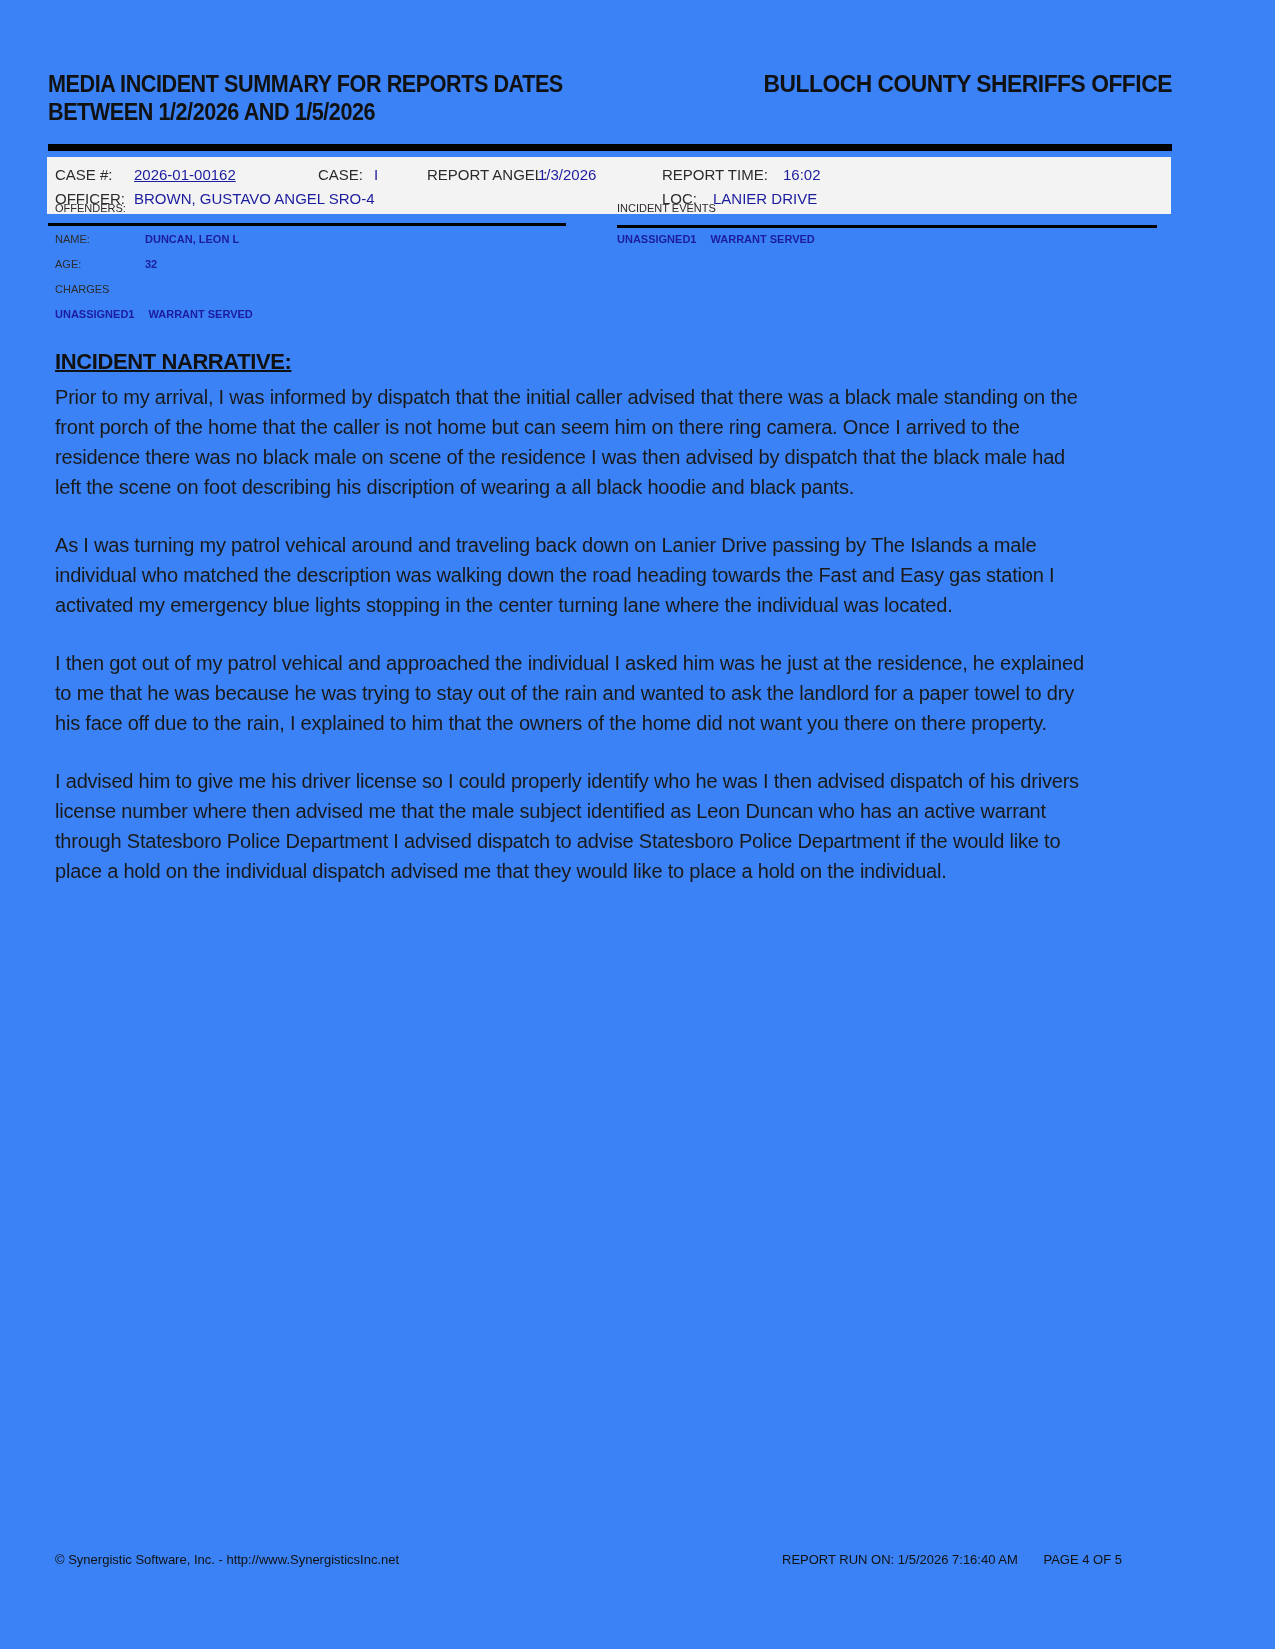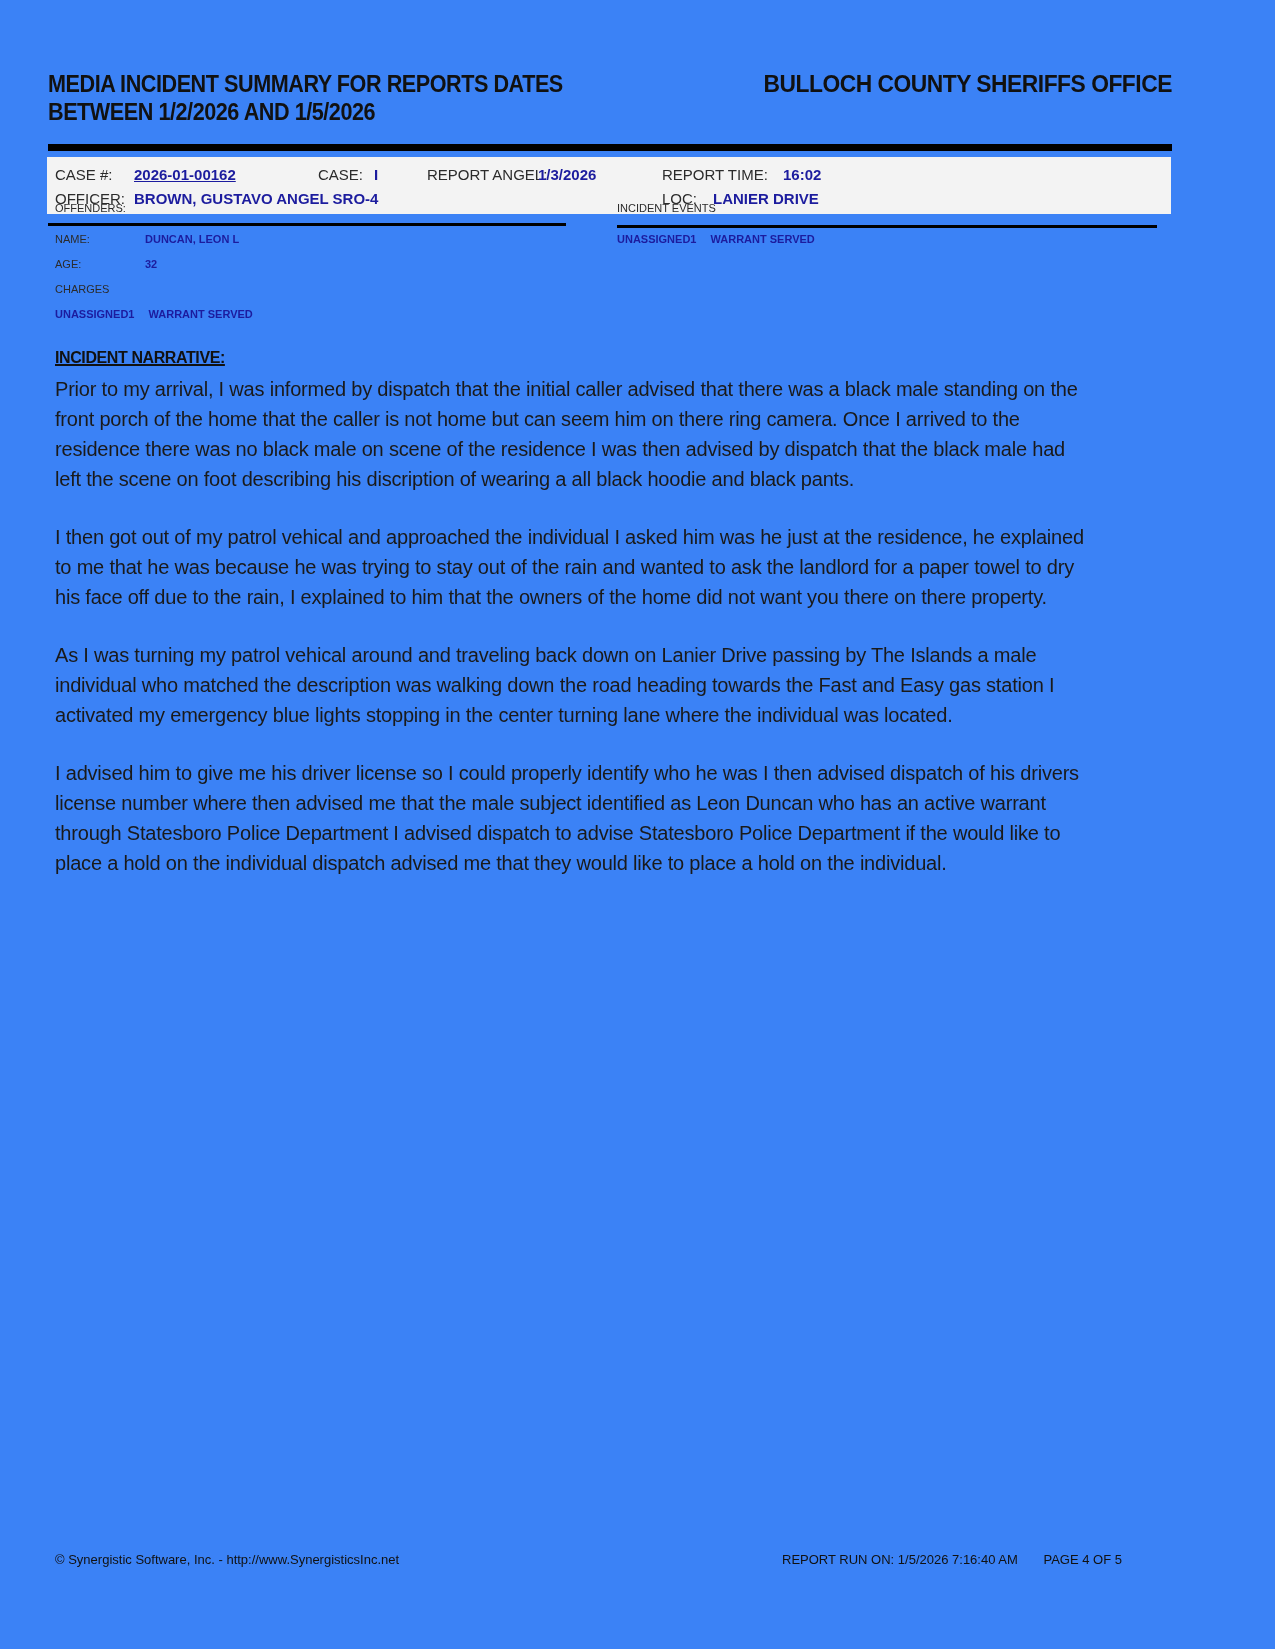--- a/index.html
+++ b/index.html
@@ -32,41 +32,41 @@
     position: absolute; left: 48px; top: 144px;
     width: 1124px; height: 7px; background: #000;
   }
   
   .case-panel {
     position: absolute; left: 47px; top: 157px;
     width: 1124px; height: 57px; background: #f3f3f3;
     font-size: 15px;
   }
   .case-panel .lbl { position: absolute; color: #2b2b2b; white-space: nowrap; }
-  .case-panel .val { position: absolute; color: #1c1c9e; font-weight: bold; white-space: nowrap; }
+  .case-panel .val { position: absolute; color: #1c1c9e; font-weight: normal; white-space: nowrap; }
   .case-link { text-decoration: underline; color: #1c1c9e; }
   .row1 { top: 9px; }
   .row2 { top: 33px; }
   
   .section {
     position: absolute; left: 47px; top: 202px; width: 1124px; height: 130px;
     font-size: 11px;
   }
   .sec-label { position: absolute; color: #2b2b2b; white-space: nowrap; }
   .sec-rule { position: absolute; height: 3px; background: #000; }
   .kv-lbl { position: absolute; color: #2b2b2b; white-space: nowrap; }
   .kv-val { position: absolute; color: #1c1c9e; font-weight: bold; white-space: nowrap; }
   .code-desc .desc { margin-left: 14px; }
   
   .narrative {
     position: absolute; left: 55px; top: 349px; width: 1032px;
   }
   .narr-heading {
     display: inline-block;
-    font-weight: bold; font-size: 16px; color: #111;
+    font-weight: bold; font-size: 22px; color: #111;
     text-decoration: underline;
     text-decoration-thickness: 2px;
     letter-spacing: -0.4px;
     margin-bottom: 7px;
   }
   .narrative p {
     font-size: 20px; line-height: 30px; color: #1a1a1a;
     letter-spacing: -0.2px;
     margin-bottom: 28px;
   }
@@ -124,22 +124,22 @@
     <span class="sec-label" style="left:570px; top:0">INCIDENT EVENTS</span>
     <div class="sec-rule" style="left:570px; top:23px; width:540px"></div>
     <span class="kv-val code-desc" style="left:570px; top:31px">
       <span>UNASSIGNED1</span><span class="desc">WARRANT SERVED</span>
     </span>
   </div>
 
   <div class="narrative">
     <span class="narr-heading">INCIDENT NARRATIVE:</span>
     <p>Prior to my arrival, I was informed by dispatch that the initial caller advised that there was a black male standing on the front porch of the home that the caller is not home but can seem him on there ring camera. Once I arrived to the residence there was no black male on scene of the residence I was then advised by dispatch that the black male had left the scene on foot describing his discription of wearing a all black hoodie and black pants.</p>
+    <p>As I was turning my patrol vehical around and traveling back down on Lanier Drive passing by The Islands a male individual who matched the description was walking down the road heading towards the Fast and Easy gas station I activated my emergency blue lights stopping in the center turning lane where the individual was located.</p>
     <p>I then got out of my patrol vehical and approached the individual I asked him was he just at the residence, he explained to me that he was because he was trying to stay out of the rain and wanted to ask the landlord for a paper towel to dry his face off due to the rain, I explained to him that the owners of the home did not want you there on there property.</p>
-    <p>As I was turning my patrol vehical around and traveling back down on Lanier Drive passing by The Islands a male individual who matched the description was walking down the road heading towards the Fast and Easy gas station I activated my emergency blue lights stopping in the center turning lane where the individual was located.</p>
     <p>I advised him to give me his driver license so I could properly identify who he was I then advised dispatch of his drivers license number where then advised me that the male subject identified as Leon Duncan who has an active warrant through Statesboro Police Department I advised dispatch to advise Statesboro Police Department  if the would like to place a hold on the individual dispatch advised me that they would like to place a hold on the individual.</p>
   </div>
 
   <div class="footer-left">© Synergistic Software, Inc.  -  http://www.SynergisticsInc.net</div>
   <div class="footer-right">
     <span>REPORT RUN ON:</span>
     <span>1/5/2026 7:16:40 AM</span>
     <span class="page-info">PAGE 4 OF 5</span>
   </div>
 

